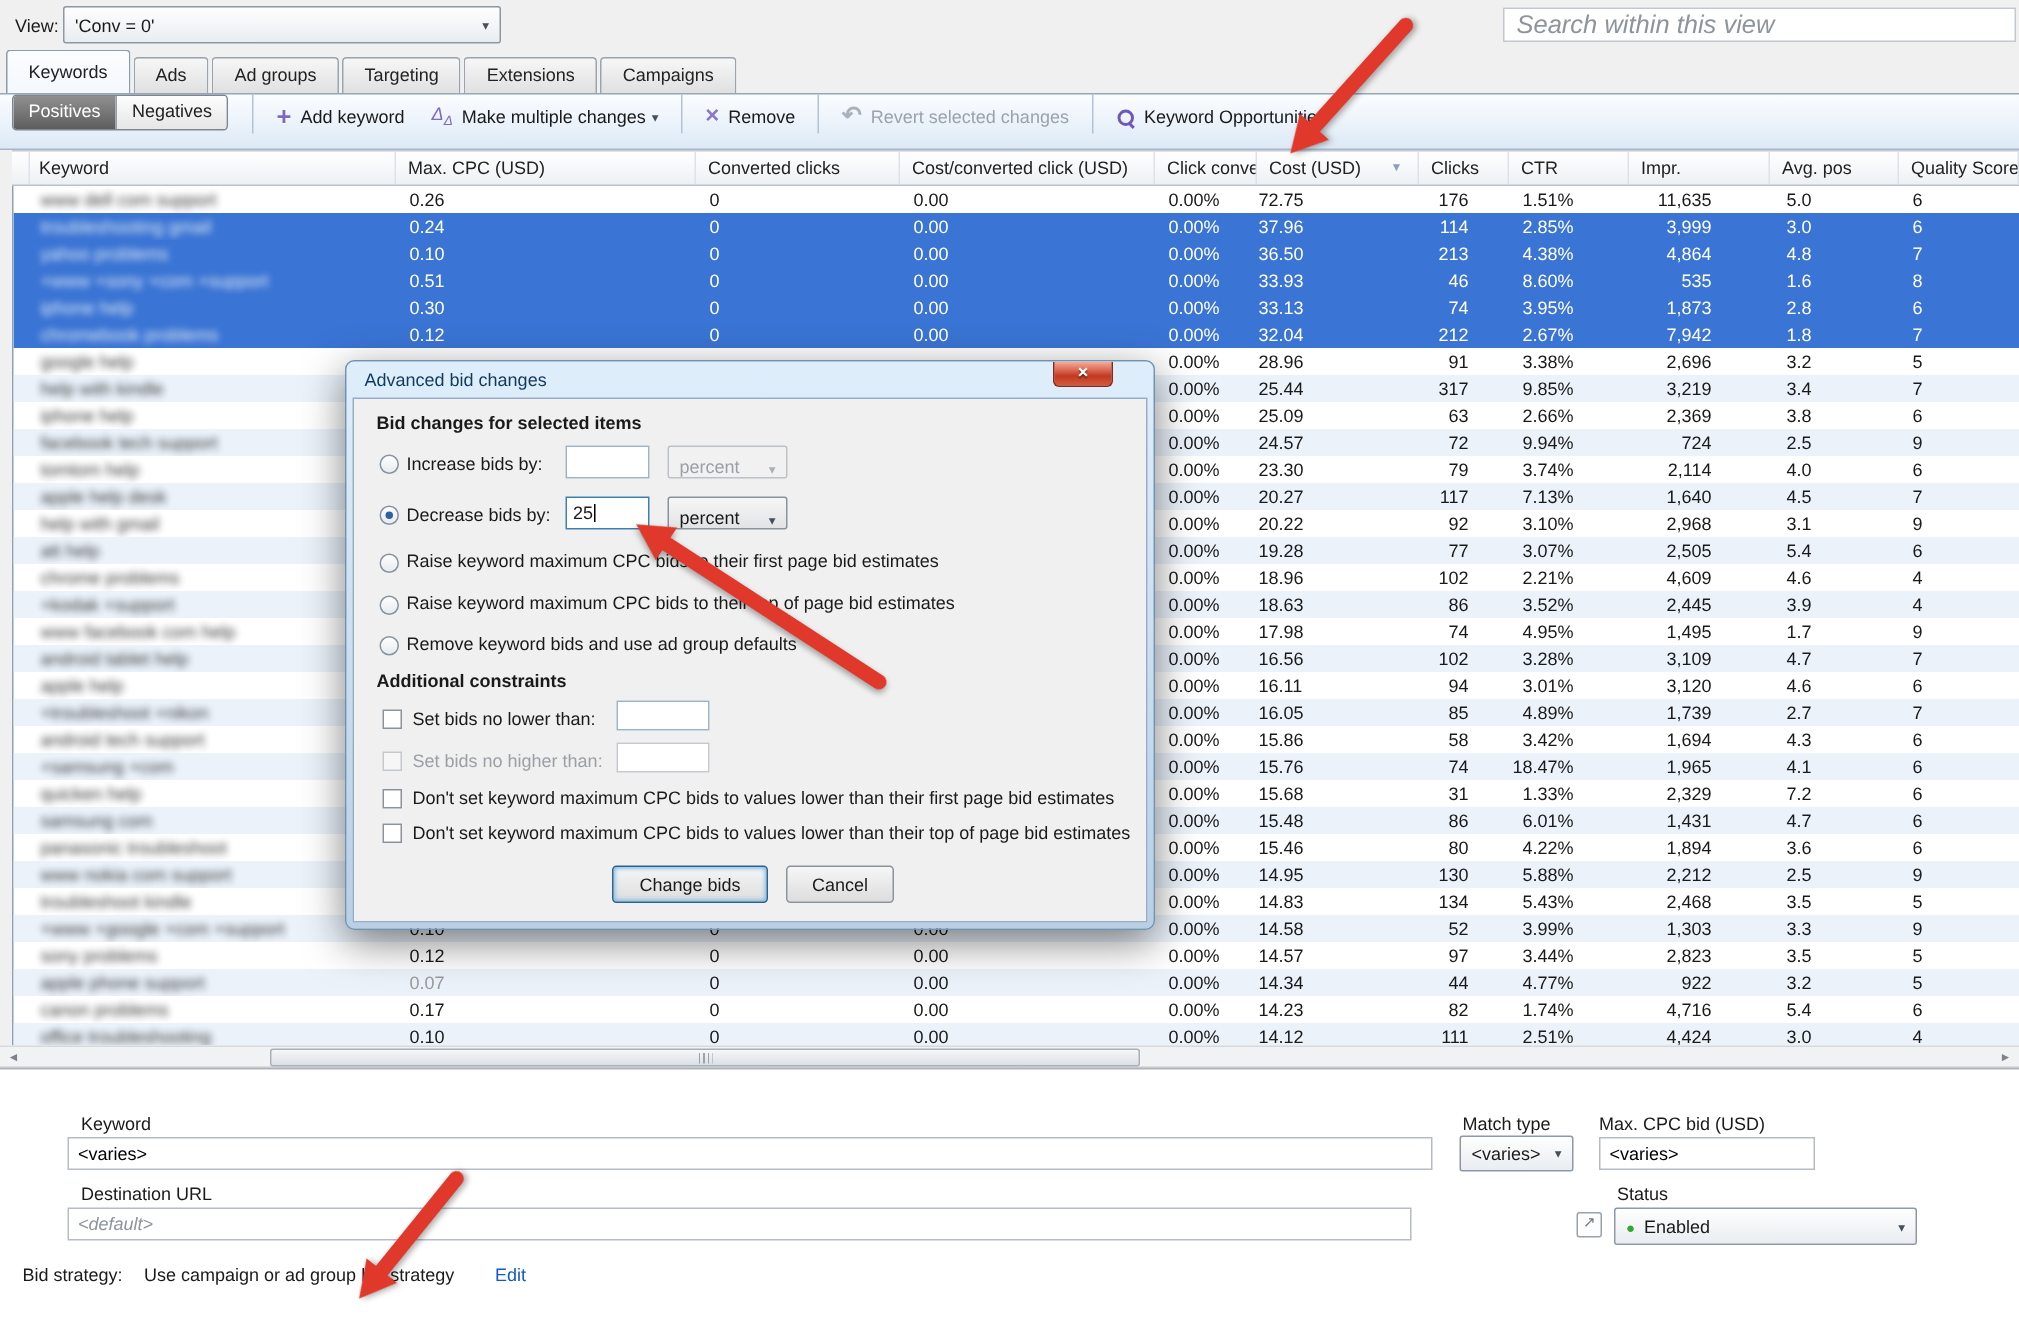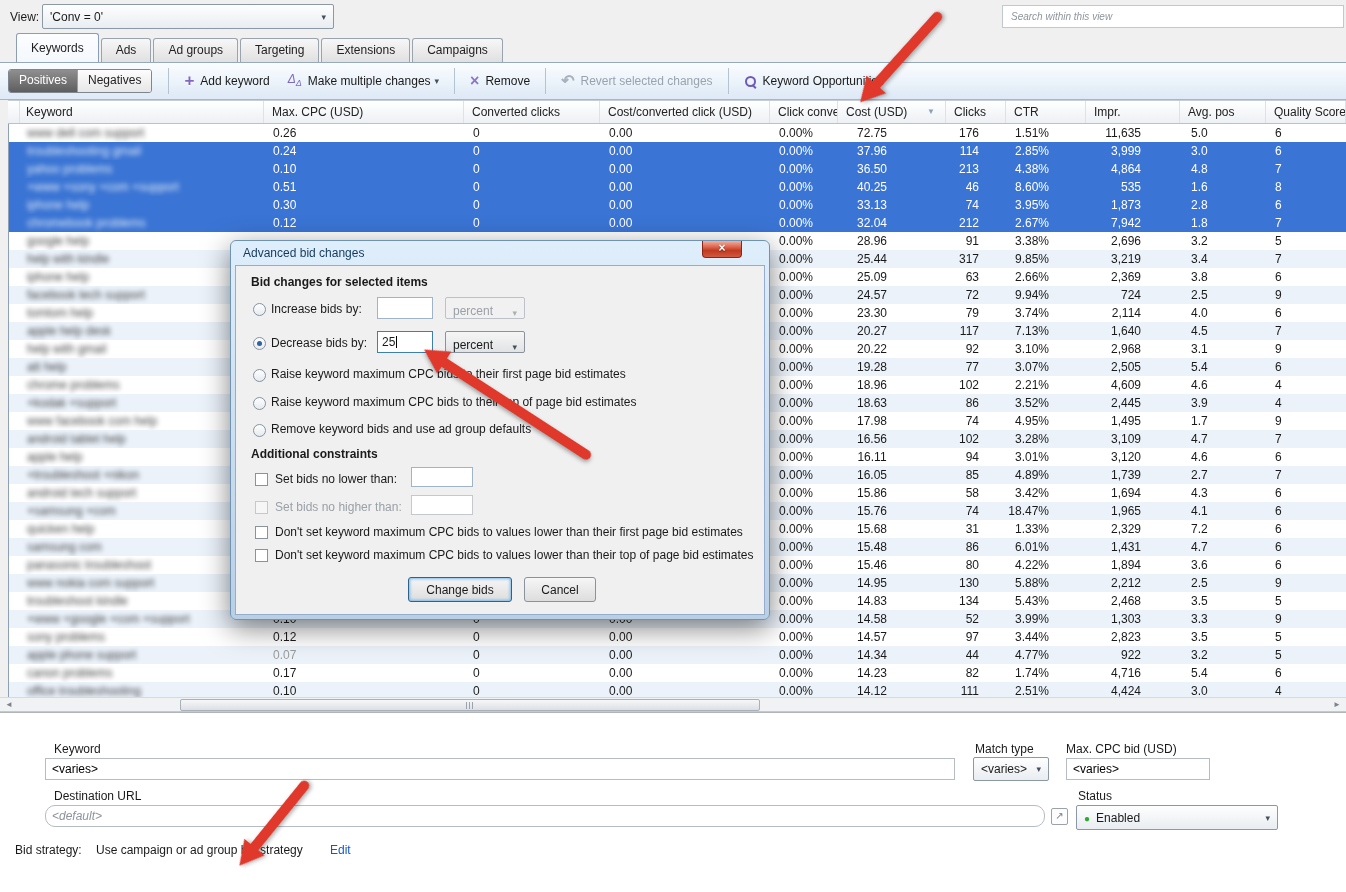--- a/index.html
+++ b/index.html
@@ -6,30 +6,30 @@
   body{width:1346px;height:892px;position:relative;overflow:hidden;background:#f0f0f0;
        font-family:"Liberation Sans",sans-serif;font-size:12px;color:#1a1a1a}
   
   .topbar{position:absolute;top:0;left:0;right:0;height:34px;background:#f0f0f0}
   .view-label{position:absolute;left:10px;top:10px}
   .combo{box-sizing:border-box;display:flex;align-items:center;justify-content:space-between;
          background:linear-gradient(#fefefe,#e9edf1);border:1px solid #8b98a5;border-radius:2px;padding:0 7px}
   .combo .car{font-size:9px;color:#44505c}
   .view-combo{position:absolute;left:42px;top:4px;width:292px;height:25px}
   .search{position:absolute;right:2px;top:5px;width:342px;height:23px;box-sizing:border-box;
-          border:1px solid #c2c8cf;background:#fff;padding:0 8px;font-family:"Liberation Sans",sans-serif;font-size:10px}
+          border:1px solid #c2c8cf;background:#fff;padding:0 8px;font-family:"Liberation Sans",sans-serif;font-size:17px}
   .search::placeholder{font-style:italic;color:#8d949c}
   
-  .tabstrip{position:absolute;top:34px;left:12px;right:0;height:28px;display:flex;align-items:flex-end;padding-left:4px}
+  .tabstrip{position:absolute;top:34px;left:0;right:0;height:28px;display:flex;align-items:flex-end;padding-left:4px}
   .tab{height:23px;line-height:23px;padding:0 14px;margin-right:2px;background:linear-gradient(#f7f7f7,#e0e0e0);
        border:1px solid #9aa4ae;border-bottom:none;border-radius:3px 3px 0 0;color:#222;position:relative;z-index:1}
   .tab.active{height:28px;line-height:28px;background:linear-gradient(#fcfdff,#f4f8fc);border-color:#8b9db3;z-index:3}
   
   .toolbar{position:absolute;top:62px;left:0;right:0;height:38px;background:linear-gradient(#fbfdff,#dde9f6);
-           border-top:1px solid #96a8bd;border-bottom:1px solid #a3b6cc;display:flex;align-items:center;padding-left:8px;box-sizing:border-box;z-index:2}
+           border-top:1px solid #96a8bd;border-bottom:1px solid #a3b6cc;display:flex;align-items:flex-start;padding-left:8px;box-sizing:border-box;z-index:2}
   .seg{display:inline-flex;border:1px solid #7e8791;border-radius:3px;overflow:hidden;height:22px;margin-right:10px}
   .seg div{padding:3px 10px 0;height:19px;font-size:12px}
   .seg .on{background:linear-gradient(#8f8f8f,#5e5e5e);color:#fff}
   .seg .off{background:linear-gradient(#fdfdfd,#e6e6e6);color:#222;border-left:1px solid #9aa0a6}
   .tsep{width:1px;height:26px;background:#b4c3d4;margin:0 6px}
   .tbtn{display:flex;align-items:center;gap:6px;padding:0 9px;height:30px;border-radius:3px;white-space:nowrap;color:#1a1a1a}
   .tbtn.disabled{color:#9aa3ad}
   .ic-plus{color:#7e68c4;font-weight:bold;font-size:17px;line-height:14px;text-shadow:0 1px 0 #fff}
   .ic-delta{color:#7e68c4;font-weight:normal;font-size:12px;line-height:10px}
   .ic-delta .d2{font-size:9px;vertical-align:-3px}
@@ -55,21 +55,21 @@
   .c-cpc{width:200px;padding-left:8px;flex:none}
   .c-cc{width:136px;padding-left:8px;flex:none}
   .c-costc{width:170px;padding-left:8px;flex:none}
   .c-clkc{width:68px;padding-left:8px;flex:none}
   .c-cost{width:108px;flex:none}
   .c-clicks{width:60px;flex:none}
   .c-ctr{width:80px;flex:none}
   .c-impr{width:94px;flex:none}
   .c-avg{width:86px;flex:none}
   .c-q{width:80px;flex:none}
-  .cell.c-cost{text-align:center;padding-right:42px}
+  .cell.c-cost{text-align:left;padding-right:42px}
   .cell.c-clicks{text-align:right;padding-right:28px}
   .cell.c-ctr{text-align:right;padding-right:38px}
   .cell.c-impr{text-align:right;padding-right:40px}
   .cell.c-avg{padding-left:10px}
   .cell.c-q{padding-left:8px}
   .kwt{filter:blur(2.6px);opacity:.85}
   .muted{color:#9b9b9b}
   
   .hscroll{position:absolute;top:697px;left:0;right:0;height:15px;background:#f1f2f4;
            border-top:1px solid #d6dade;border-bottom:1px solid #c4c9cf;box-sizing:border-box;z-index:1}
@@ -242,21 +242,21 @@
       <div class="cell c-avg">4.8</div>
       <div class="cell c-q">7</div>
     </div>
     <div class="row alt sel">
       <div class="cell c-gut"></div>
       <div class="cell c-kw"><span class="kwt">+www +sony +com +support</span></div>
       <div class="cell c-cpc">0.51</div>
       <div class="cell c-cc">0</div>
       <div class="cell c-costc">0.00</div>
       <div class="cell c-clkc">0.00%</div>
-      <div class="cell c-cost">40.25</div>
+      <div class="cell c-cost">33.93</div>
       <div class="cell c-clicks">46</div>
       <div class="cell c-ctr">8.60%</div>
       <div class="cell c-impr">535</div>
       <div class="cell c-avg">1.6</div>
       <div class="cell c-q">8</div>
     </div>
     <div class="row sel">
       <div class="cell c-gut"></div>
       <div class="cell c-kw"><span class="kwt">iphone help</span></div>
       <div class="cell c-cpc">0.30</div>
@@ -660,21 +660,21 @@
   <span class="eplabel" style="left:54px;top:29px">Keyword</span>
   <input class="epinput" style="left: 45px; top: 45px; width: 910px; height: 22px;" value="&lt;varies&gt;">
   <span class="eplabel" style="left:975px;top:29px">Match type</span>
   <div class="combo epcombo" style="left:973px;top:44px;width:76px;height:24px">
     <span>&lt;varies&gt;</span>
     <span class="car">▾</span>
   </div>
   <span class="eplabel" style="left:1066px;top:29px">Max. CPC bid (USD)</span>
   <input class="epinput" style="left: 1066px; top: 45px; width: 144px; height: 22px;" value="&lt;varies&gt;">
   <span class="eplabel" style="left:54px;top:76px">Destination URL</span>
-  <input class="epinput ph" style="left: 45px; top: 92px; width: 1000px; height: 22px; border-radius: 10px;" value="&lt;default&gt;">
+  <input class="epinput ph" style="left: 45px; top: 92px; width: 896px; height: 22px;" value="&lt;default&gt;">
   <div class="exticon" style="left:1051px;top:95px">↗</div>
   <span class="eplabel" style="left:1078px;top:76px">Status</span>
   <div class="combo epcombo" style="left:1076px;top:92px;width:202px;height:25px">
     <span><span class="dot">●</span><span>Enabled</span></span>
     <span class="car">▾</span>
   </div>
   <span class="eplabel" style="left:15px;top:130px">Bid strategy:</span>
   <span class="eplabel" style="left:96px;top:130px">Use campaign or ad group bid strategy</span>
   <a class="link eplabel" style="left:330px;top:130px">Edit</a>
 </div>

